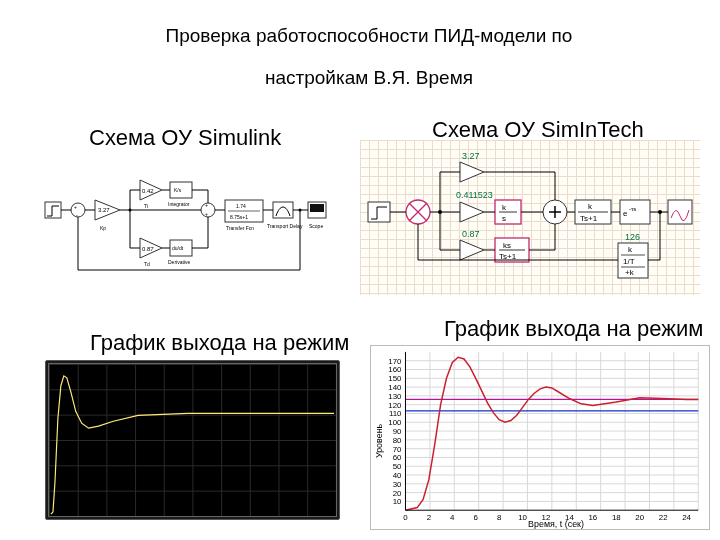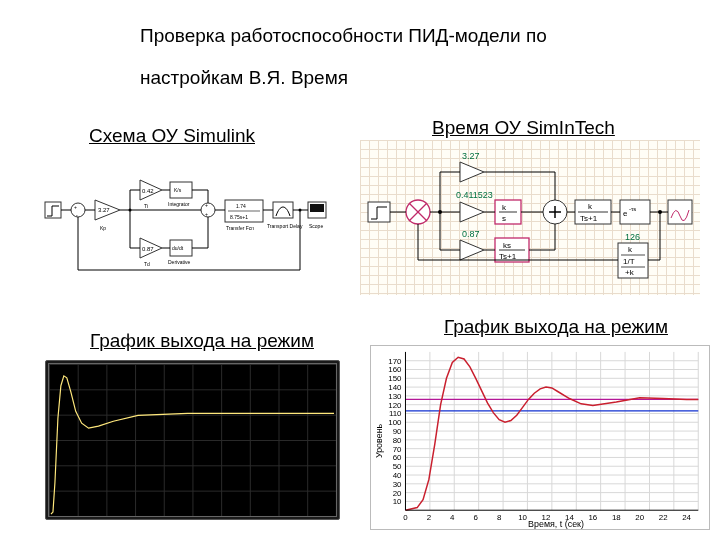--- a/index.html
+++ b/index.html
@@ -6,29 +6,29 @@
     margin:0;
     width:720px;
     height:540px;
     background:#fff;
     font-family:Arial,Helvetica,sans-serif;
     color:#000;
     position:relative;
   }
   .title{
     position:absolute;
-    left:140px; top:15px;
+    left:134px; top:15px;
     width:470px;
     font-size:19px;
     line-height:2.2;
+    text-align:center;
   }
   .caption{
     position:absolute;
-    font-size:19px;
-    text-decoration:underline;
+    font-size:22px;
   }
   #cap1{left:89px; top:125px;}
   #cap2{left:432px; top:117px;}
   #cap3{left:90px; top:330px;}
   #cap4{left:444px; top:316px;}
   
   .fig{
     position:absolute;
     box-sizing:border-box;
   }
@@ -103,21 +103,21 @@
 </style>
 </head>
 <body>
 
 <div class="title">
   <span>Проверка работоспособности ПИД-модели по</span><br>
   <span>настройкам В.Я. Время</span>
 </div>
 
 <div id="cap1" class="caption">Схема ОУ Simulink</div>
-<div id="cap2" class="caption">Время ОУ SimInTech</div>
+<div id="cap2" class="caption">Схема ОУ SimInTech</div>
 <div id="cap3" class="caption">График выхода на режим</div>
 <div id="cap4" class="caption">График выхода на режим</div>
 
 <div id="fig-sl" class="fig">
   <svg viewBox="0 0 298 120">
 
     <rect class="sl-box" x="5" y="42" width="16" height="16"></rect>
     <path class="sl-line" d="M7 56 H12 V46 H19"></path>
 
     <circle class="sl-box" cx="38" cy="50" r="7"></circle>

